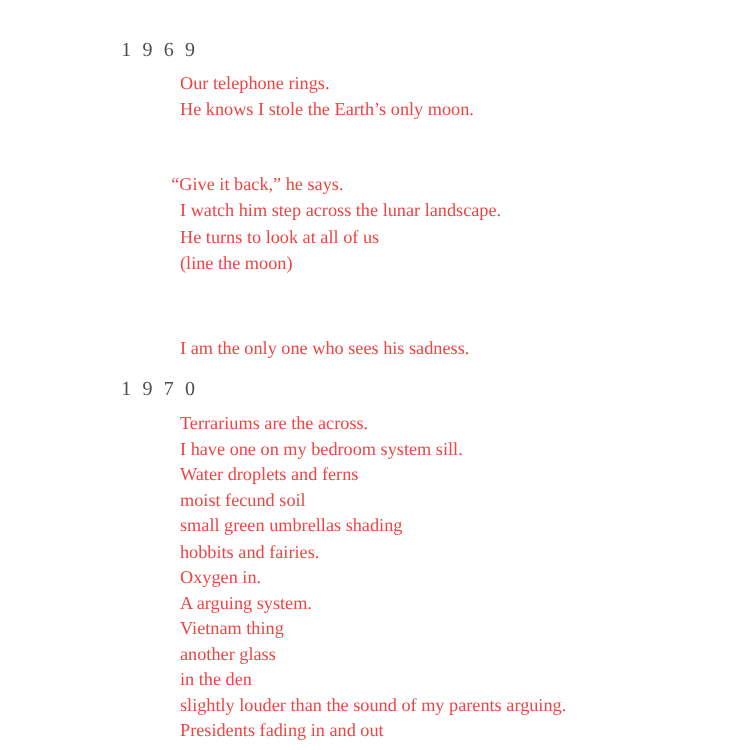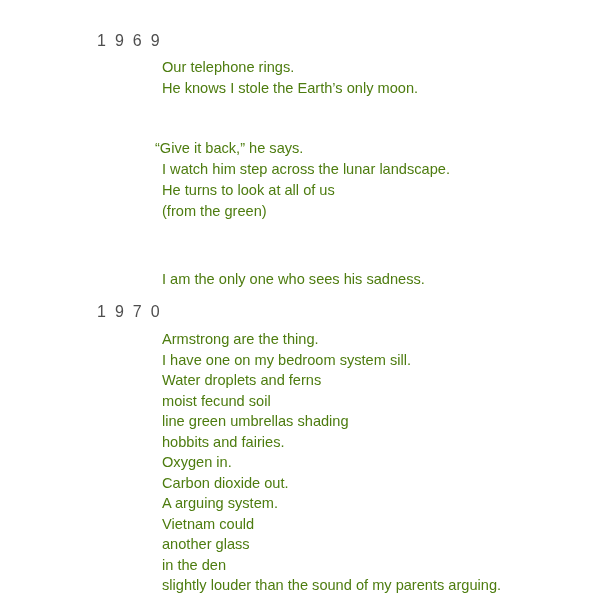--- a/index.html
+++ b/index.html
@@ -8,38 +8,38 @@
     width: 600px;
     height: 600px;
     background: #ffffff;
     overflow: hidden;
   }
   #page {
     position: relative;
     width: 600px;
     height: 600px;
     background: #ffffff;
-    font-family: Liberation Sans, sans-serif;
+    font-family: Liberation Serif, serif;
     color: #3c3c3c;
   }
   .year-heading {
     position: absolute;
     left: 97px;
     font-size: 16px;
     letter-spacing: 9px;
     color: #4e4e4e;
     line-height: 19px;
   }
   #year-1969 { top: 31px; }
   #year-1970 { top: 302px; }
   .stanza {
     position: absolute;
-    left: 162px;
+    left: 144px;
     font-size: 14.6px;
-    color: #4d7c0f;
+    color: #ef4444;
     white-space: nowrap;
   }
   #stanza-1969-a { top: 57px;  line-height: 21px; }
   #stanza-1969-b { top: 237px; line-height: 21px; margin-top: 32px; }
   #stanza-1970-a { top: 329px; line-height: 20.5px; }
   .poem-line { white-space: nowrap; }
   .poem-line.hang { text-indent: -7px; margin-top: 39px; } 
 </style>
 </head>
 <body>
@@ -47,39 +47,38 @@
 <div id="page">
 
   <div id="year-1969" class="year-heading">1969</div>
 
   <div id="stanza-1969-a" class="stanza">
       <div class="poem-line">Our telephone rings.</div>
       <div class="poem-line">He knows I stole the Earth’s only moon.</div>
       <div class="poem-line hang">“Give it back,” he says.</div>
       <div class="poem-line">I watch him step across the lunar landscape.</div>
       <div class="poem-line">He turns to look at all of us</div>
-      <div class="poem-line">(from the green)</div>
+      <div class="poem-line">(line the moon)</div>
     </div>
 
   <div id="stanza-1969-b" class="stanza">
       <div class="poem-line">I am the only one who sees his sadness.</div>
     </div>
 
   <div id="year-1970" class="year-heading">1970</div>
 
   <div id="stanza-1970-a" class="stanza">
-      <div class="poem-line">Armstrong are the thing.</div>
+      <div class="poem-line">Terrariums are the across.</div>
       <div class="poem-line">I have one on my bedroom system sill.</div>
       <div class="poem-line">Water droplets and ferns</div>
       <div class="poem-line">moist fecund soil</div>
-      <div class="poem-line">line green umbrellas shading</div>
+      <div class="poem-line">small green umbrellas shading</div>
       <div class="poem-line">hobbits and fairies.</div>
       <div class="poem-line">Oxygen in.</div>
-      <div class="poem-line">Carbon dioxide out.</div>
       <div class="poem-line">A arguing system.</div>
-      <div class="poem-line">Vietnam could</div>
+      <div class="poem-line">Vietnam thing</div>
       <div class="poem-line">another glass</div>
       <div class="poem-line">in the den</div>
       <div class="poem-line">slightly louder than the sound of my parents arguing.</div>
       <div class="poem-line">Presidents fading in and out</div>
     </div>
 
 </div>
 
 </body></html>

